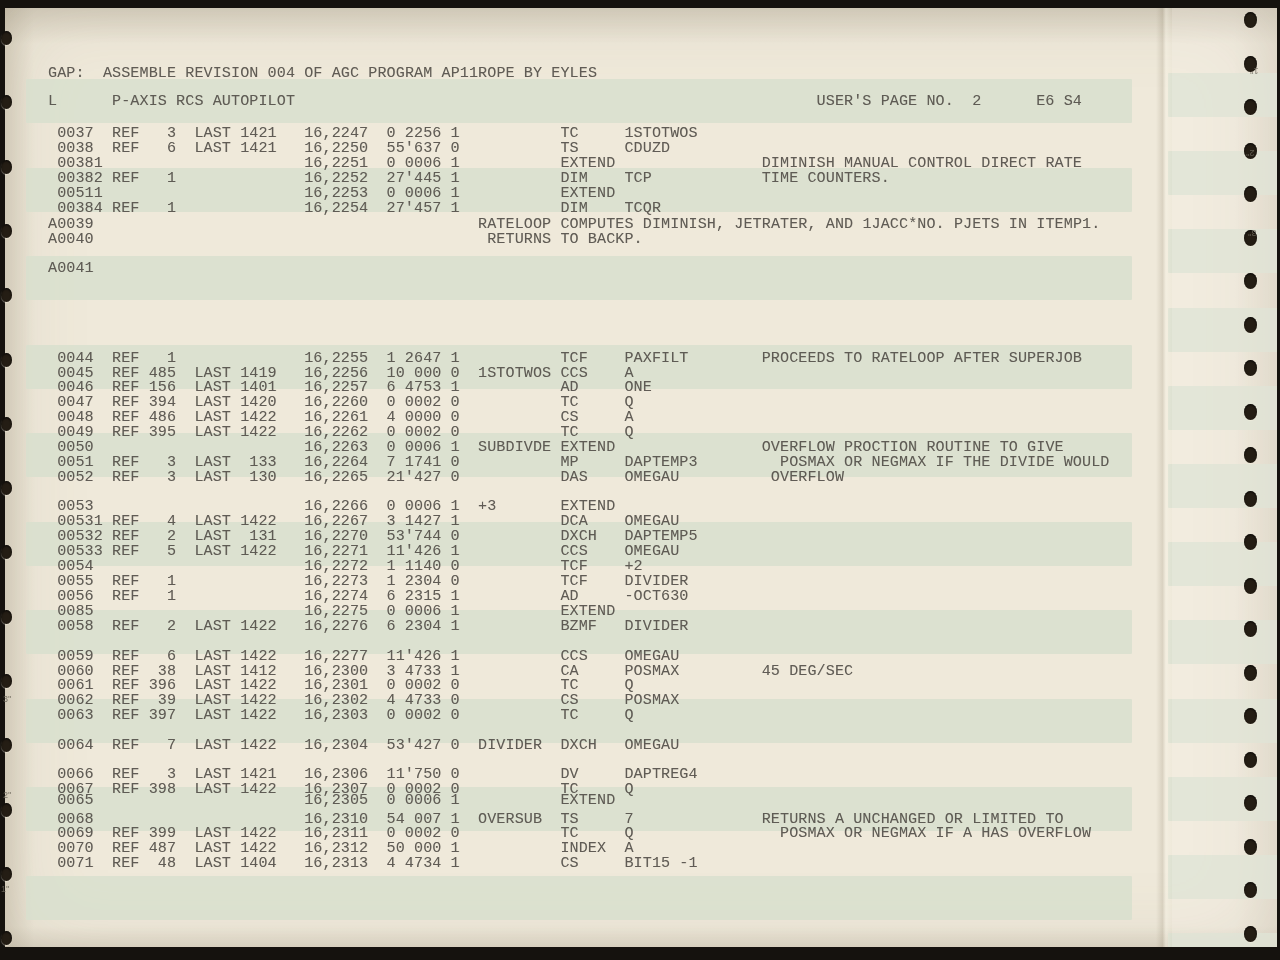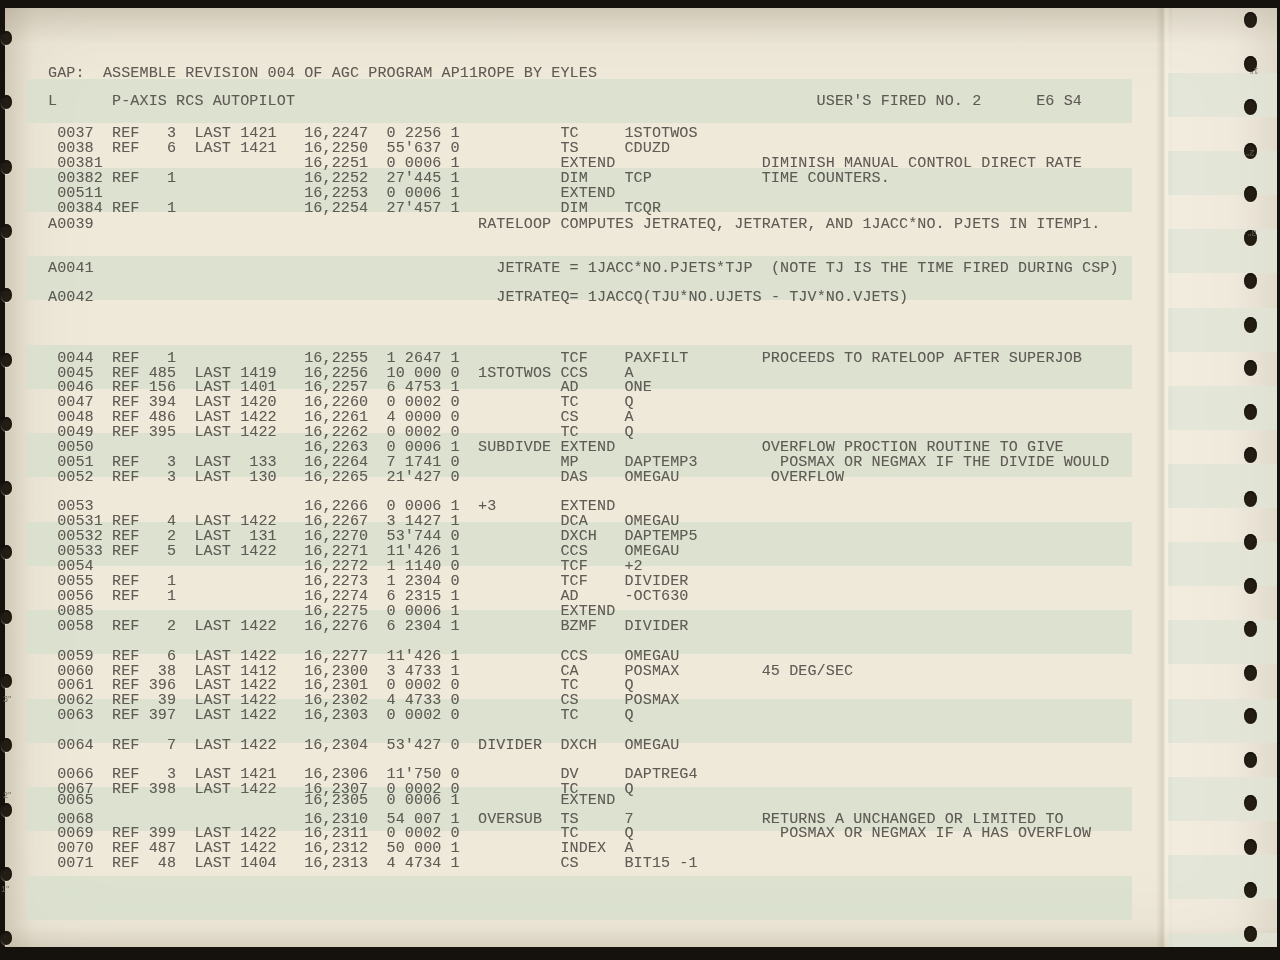--- a/index.html
+++ b/index.html
@@ -66,30 +66,30 @@
       <div class="stripe rstrip" style="top: 620.4px; height: 44px;"></div>
       <div class="stripe rstrip" style="top: 698.6px; height: 44px;"></div>
       <div class="stripe rstrip" style="top: 776.8px; height: 44px;"></div>
       <div class="stripe rstrip" style="top: 855px; height: 44px;"></div>
       <div class="stripe rstrip" style="top: 933.2px; height: 13.8px;"></div>
     </div>
   <div class="rtint"></div>
   <div class="crease"></div>
   <div class="rows" id="rows">
       <div class="row" style="top: 66px;"><span class="cell" style="left: 48px;">GAP:</span><span class="cell" style="left: 102.9px;">ASSEMBLE REVISION 004 OF AGC PROGRAM AP11ROPE BY EYLES</span></div>
-      <div class="row" style="top: 94px;"><span class="cell" style="left: 48px;">L</span><span class="cell" style="left: 112.05px;">P-AXIS RCS AUTOPILOT</span><span class="cell" style="left: 816.6px;">USER'S FIRED NO.</span><span class="cell" style="left: 972.15px;">2</span><span class="cell" style="left: 1036.2px;">E6 S4</span></div>
+      <div class="row" style="top: 94px;"><span class="cell" style="left: 48px;">L</span><span class="cell" style="left: 112.05px;">P-AXIS RCS AUTOPILOT</span><span class="cell" style="left: 816.6px;">USER'S PAGE NO.</span><span class="cell" style="left: 972.15px;">2</span><span class="cell" style="left: 1036.2px;">E6 S4</span></div>
       <div class="row" style="top: 126px;"><span class="cell" style="left: 57.15px;">0037</span><span class="cell" style="left: 112.05px;">REF</span><span class="cell" style="left: 166.95px;">3</span><span class="cell" style="left: 194.4px;">LAST</span><span class="cell" style="left: 240.15px;">1421</span><span class="cell" style="left: 304.2px;">16,2247</span><span class="cell" style="left: 386.55px;">0 2256 1</span><span class="cell" style="left: 560.4px;">TC</span><span class="cell" style="left: 624.45px;">1STOTWOS</span></div>
       <div class="row" style="top: 141px;"><span class="cell" style="left: 57.15px;">0038</span><span class="cell" style="left: 112.05px;">REF</span><span class="cell" style="left: 166.95px;">6</span><span class="cell" style="left: 194.4px;">LAST</span><span class="cell" style="left: 240.15px;">1421</span><span class="cell" style="left: 304.2px;">16,2250</span><span class="cell" style="left: 386.55px;">55'637 0</span><span class="cell" style="left: 560.4px;">TS</span><span class="cell" style="left: 624.45px;">CDUZD</span></div>
       <div class="row" style="top: 156px;"><span class="cell" style="left: 57.15px;">00381</span><span class="cell" style="left: 304.2px;">16,2251</span><span class="cell" style="left: 386.55px;">0 0006 1</span><span class="cell" style="left: 560.4px;">EXTEND</span><span class="cell" style="left: 761.7px;">DIMINISH MANUAL CONTROL DIRECT RATE</span></div>
       <div class="row" style="top: 171px;"><span class="cell" style="left: 57.15px;">00382</span><span class="cell" style="left: 112.05px;">REF</span><span class="cell" style="left: 166.95px;">1</span><span class="cell" style="left: 304.2px;">16,2252</span><span class="cell" style="left: 386.55px;">27'445 1</span><span class="cell" style="left: 560.4px;">DIM</span><span class="cell" style="left: 624.45px;">TCP</span><span class="cell" style="left: 761.7px;">TIME COUNTERS.</span></div>
       <div class="row" style="top: 186px;"><span class="cell" style="left: 57.15px;">00511</span><span class="cell" style="left: 304.2px;">16,2253</span><span class="cell" style="left: 386.55px;">0 0006 1</span><span class="cell" style="left: 560.4px;">EXTEND</span></div>
       <div class="row" style="top: 201px;"><span class="cell" style="left: 57.15px;">00384</span><span class="cell" style="left: 112.05px;">REF</span><span class="cell" style="left: 166.95px;">1</span><span class="cell" style="left: 304.2px;">16,2254</span><span class="cell" style="left: 386.55px;">27'457 1</span><span class="cell" style="left: 560.4px;">DIM</span><span class="cell" style="left: 624.45px;">TCQR</span></div>
-      <div class="row" style="top: 217px;"><span class="cell" style="left: 48px;">A0039</span><span class="cell" style="left: 478.05px;">RATELOOP COMPUTES JETRATEQ, JETRATER, AND 1JACC*NO. PJETS IN ITEMP1.</span></div>
-      <div class="row" style="top: 261px;"><span class="cell" style="left: 48px;">A0041</span><span class="cell" style="left: 496.35px;">JETRATE = 1JACC*NO.PJETS*TJP  (NOTE TJ IS THE TIME FIRED DURING CSP)</span></div>
-      <div class="row" style="top: 290px;"><span class="cell" style="left: 48px;">A0042</span><span class="cell" style="left: 496.35px;">JETRATEQ= 1JACCQ(TJU*NO.UJETS - TJV*NO.VJETS)</span></div>
+      <div class="row" style="top: 217px;"><span class="cell" style="left: 48px;">A0039</span><span class="cell" style="left: 478.05px;">RATELOOP COMPUTES DIMINISH, JETRATER, AND 1JACC*NO. PJETS IN ITEMP1.</span></div>
+      <div class="row" style="top: 232px;"><span class="cell" style="left: 48px;">A0040</span><span class="cell" style="left: 487.2px;">RETURNS TO BACKP.</span></div>
+      <div class="row" style="top: 261px;"><span class="cell" style="left: 48px;">A0041</span></div>
       <div class="row" style="top: 351px;"><span class="cell" style="left: 57.15px;">0044</span><span class="cell" style="left: 112.05px;">REF</span><span class="cell" style="left: 166.95px;">1</span><span class="cell" style="left: 304.2px;">16,2255</span><span class="cell" style="left: 386.55px;">1 2647 1</span><span class="cell" style="left: 560.4px;">TCF</span><span class="cell" style="left: 624.45px;">PAXFILT</span><span class="cell" style="left: 761.7px;">PROCEEDS TO RATELOOP AFTER SUPERJOB</span></div>
       <div class="row" style="top: 366px;"><span class="cell" style="left: 57.15px;">0045</span><span class="cell" style="left: 112.05px;">REF</span><span class="cell" style="left: 148.65px;">485</span><span class="cell" style="left: 194.4px;">LAST</span><span class="cell" style="left: 240.15px;">1419</span><span class="cell" style="left: 304.2px;">16,2256</span><span class="cell" style="left: 386.55px;">10 000 0</span><span class="cell" style="left: 478.05px;">1STOTWOS</span><span class="cell" style="left: 560.4px;">CCS</span><span class="cell" style="left: 624.45px;">A</span></div>
       <div class="row" style="top: 380px;"><span class="cell" style="left: 57.15px;">0046</span><span class="cell" style="left: 112.05px;">REF</span><span class="cell" style="left: 148.65px;">156</span><span class="cell" style="left: 194.4px;">LAST</span><span class="cell" style="left: 240.15px;">1401</span><span class="cell" style="left: 304.2px;">16,2257</span><span class="cell" style="left: 386.55px;">6 4753 1</span><span class="cell" style="left: 560.4px;">AD</span><span class="cell" style="left: 624.45px;">ONE</span></div>
       <div class="row" style="top: 395px;"><span class="cell" style="left: 57.15px;">0047</span><span class="cell" style="left: 112.05px;">REF</span><span class="cell" style="left: 148.65px;">394</span><span class="cell" style="left: 194.4px;">LAST</span><span class="cell" style="left: 240.15px;">1420</span><span class="cell" style="left: 304.2px;">16,2260</span><span class="cell" style="left: 386.55px;">0 0002 0</span><span class="cell" style="left: 560.4px;">TC</span><span class="cell" style="left: 624.45px;">Q</span></div>
       <div class="row" style="top: 410px;"><span class="cell" style="left: 57.15px;">0048</span><span class="cell" style="left: 112.05px;">REF</span><span class="cell" style="left: 148.65px;">486</span><span class="cell" style="left: 194.4px;">LAST</span><span class="cell" style="left: 240.15px;">1422</span><span class="cell" style="left: 304.2px;">16,2261</span><span class="cell" style="left: 386.55px;">4 0000 0</span><span class="cell" style="left: 560.4px;">CS</span><span class="cell" style="left: 624.45px;">A</span></div>
       <div class="row" style="top: 425px;"><span class="cell" style="left: 57.15px;">0049</span><span class="cell" style="left: 112.05px;">REF</span><span class="cell" style="left: 148.65px;">395</span><span class="cell" style="left: 194.4px;">LAST</span><span class="cell" style="left: 240.15px;">1422</span><span class="cell" style="left: 304.2px;">16,2262</span><span class="cell" style="left: 386.55px;">0 0002 0</span><span class="cell" style="left: 560.4px;">TC</span><span class="cell" style="left: 624.45px;">Q</span></div>
       <div class="row" style="top: 440px;"><span class="cell" style="left: 57.15px;">0050</span><span class="cell" style="left: 304.2px;">16,2263</span><span class="cell" style="left: 386.55px;">0 0006 1</span><span class="cell" style="left: 478.05px;">SUBDIVDE</span><span class="cell" style="left: 560.4px;">EXTEND</span><span class="cell" style="left: 761.7px;">OVERFLOW PROCTION ROUTINE TO GIVE</span></div>
       <div class="row" style="top: 455px;"><span class="cell" style="left: 57.15px;">0051</span><span class="cell" style="left: 112.05px;">REF</span><span class="cell" style="left: 166.95px;">3</span><span class="cell" style="left: 194.4px;">LAST</span><span class="cell" style="left: 249.3px;">133</span><span class="cell" style="left: 304.2px;">16,2264</span><span class="cell" style="left: 386.55px;">7 1741 0</span><span class="cell" style="left: 560.4px;">MP</span><span class="cell" style="left: 624.45px;">DAPTEMP3</span><span class="cell" style="left: 780px;">POSMAX OR NEGMAX IF THE DIVIDE WOULD</span></div>
       <div class="row" style="top: 470px;"><span class="cell" style="left: 57.15px;">0052</span><span class="cell" style="left: 112.05px;">REF</span><span class="cell" style="left: 166.95px;">3</span><span class="cell" style="left: 194.4px;">LAST</span><span class="cell" style="left: 249.3px;">130</span><span class="cell" style="left: 304.2px;">16,2265</span><span class="cell" style="left: 386.55px;">21'427 0</span><span class="cell" style="left: 560.4px;">DAS</span><span class="cell" style="left: 624.45px;">OMEGAU</span><span class="cell" style="left: 770.85px;">OVERFLOW</span></div>
       <div class="row" style="top: 499px;"><span class="cell" style="left: 57.15px;">0053</span><span class="cell" style="left: 304.2px;">16,2266</span><span class="cell" style="left: 386.55px;">0 0006 1</span><span class="cell" style="left: 478.05px;">+3</span><span class="cell" style="left: 560.4px;">EXTEND</span></div>

